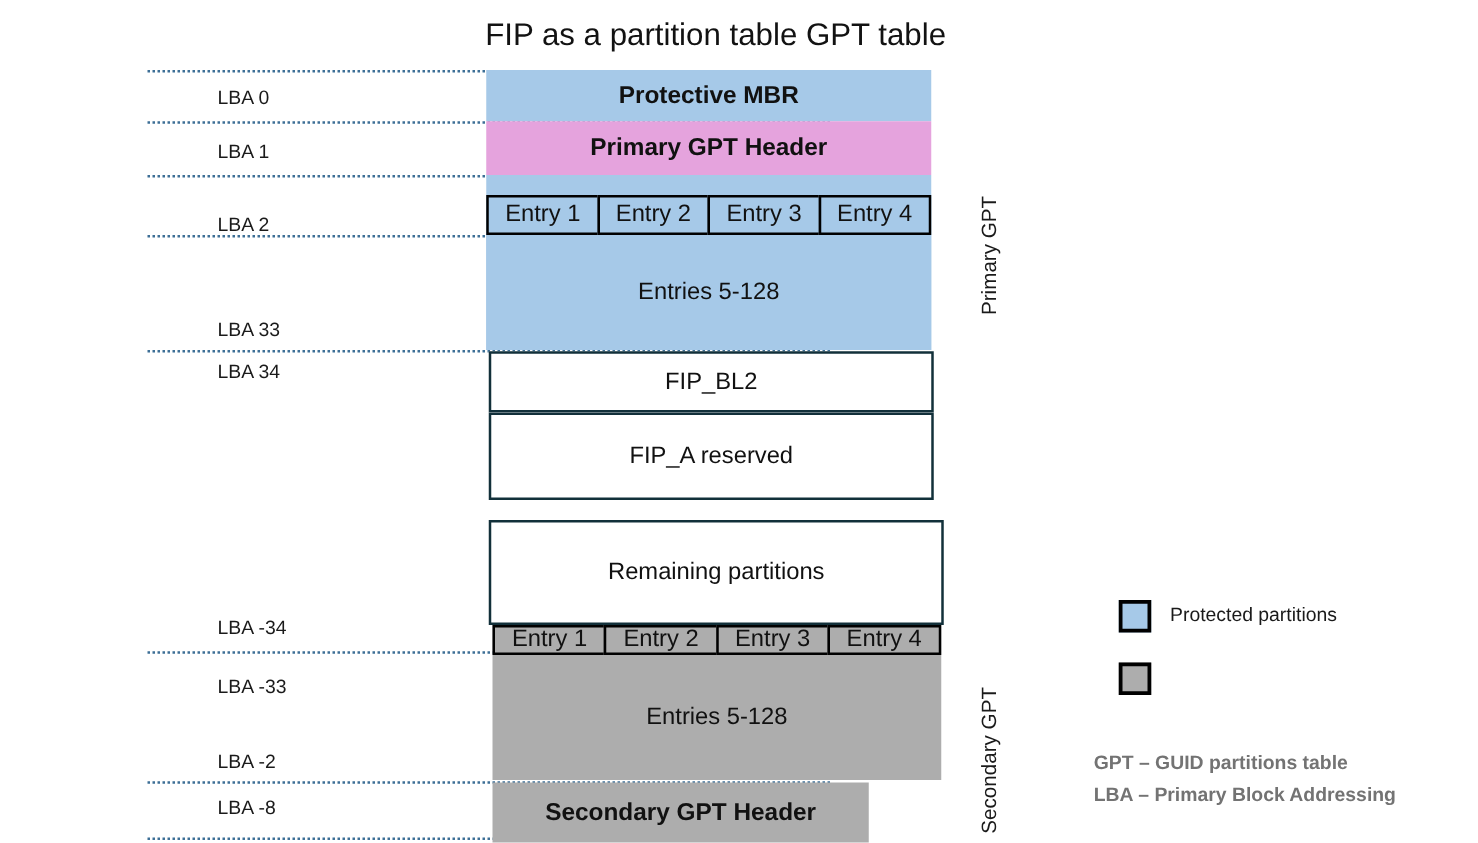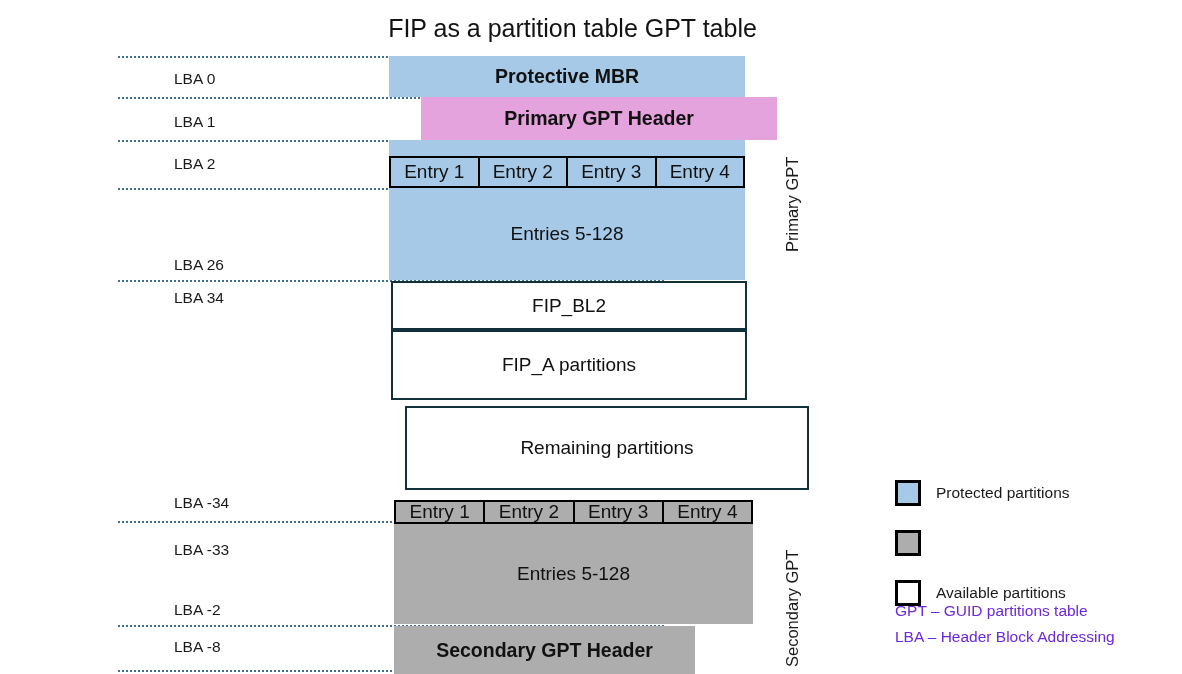--- a/index.html
+++ b/index.html
@@ -116,70 +116,71 @@
     flex: 0 0 auto;
   }
   .legend-text {
     margin-left: 15px;
     font-size: 15.5px;
     color: #1a1a1a;
     white-space: nowrap;
   }
   .footnote {
     position: absolute;
-    left: 895px;
+    left: 875px;
     font-size: 15.5px;
-    color: #6d28d9;
-    white-space: nowrap;
+    color: #737373;
+    white-space: nowrap;
+    font-weight: bold;
   }
 </style>
 </head>
 <body>
 
 <div id="diagram-title">FIP as a partition table GPT table</div>
 
 <div class="guide-line" style="top:56px"></div>
 <div class="guide-line" style="top:97px"></div>
 <div class="guide-line" style="top:140px"></div>
 <div class="guide-line" style="top:188px"></div>
 <div class="guide-line" style="top:280px"></div>
 <div class="guide-line" style="top:521px"></div>
 <div class="guide-line" style="top:625px"></div>
 <div class="guide-line" style="top:670px"></div>
 
 <div class="lba-label" style="top:70px">LBA 0</div>
 <div class="lba-label" style="top:113px">LBA 1</div>
-<div class="lba-label" style="top:155px">LBA 2</div>
-<div class="lba-label" style="top:256px">LBA 26</div>
+<div class="lba-label" style="top:172px">LBA 2</div>
+<div class="lba-label" style="top:256px">LBA 33</div>
 <div class="lba-label" style="top:289px">LBA 34</div>
 <div class="lba-label" style="top:494px">LBA -34</div>
 <div class="lba-label" style="top:541px">LBA -33</div>
 <div class="lba-label" style="top:601px">LBA -2</div>
 <div class="lba-label" style="top:638px">LBA -8</div>
 
 <div class="block bold fill-blue" style="left:389px; top:56px; width:356px; height:41px;">Protective MBR</div>
 
-<div class="block bold fill-pink" style="left:389px; top:97px; width:356px; height:43px;margin-left:32px;">Primary GPT Header</div>
+<div class="block bold fill-pink" style="left:389px; top:97px; width:356px; height:43px;">Primary GPT Header</div>
 
 <div class="fill-blue" style="position:absolute; left:389px; top:140px; width:356px; height:140px;"></div>
 
 <div class="entry-row" style="left:389px; top:140px; width:356px; height:48px;">
   <div class="entry-cell fill-blue">Entry 1</div>
   <div class="entry-cell fill-blue">Entry 2</div>
   <div class="entry-cell fill-blue">Entry 3</div>
   <div class="entry-cell fill-blue">Entry 4</div>
 </div>
 
 <div class="block fill-blue" style="left:389px; top:188px; width:356px; height:92px;">Entries 5-128</div>
 
 <div class="block fill-white bordered" style="left:391px; top:281px; width:356px; height:49px;text-align:center;">FIP_BL2</div>
 
-<div class="block fill-white bordered" style="left:391px; top:330px; width:356px; height:70px;">FIP_A partitions</div>
-
-<div class="block fill-white bordered" style="left:391px; top:406px; width:404px; height:84px;margin-left:14px;">Remaining partitions</div>
+<div class="block fill-white bordered" style="left:391px; top:330px; width:356px; height:70px;">FIP_A reserved</div>
+
+<div class="block fill-white bordered" style="left:391px; top:416px; width:364px; height:84px;">Remaining partitions</div>
 
 <div class="entry-row" style="left:394px; top:484px; width:359px; height:40px;">
   <div class="entry-cell fill-gray">Entry 1</div>
   <div class="entry-cell fill-gray">Entry 2</div>
   <div class="entry-cell fill-gray">Entry 3</div>
   <div class="entry-cell fill-gray">Entry 4</div>
 </div>
 
 <div class="block fill-gray" style="left:394px; top:524px; width:359px; height:100px;">Entries 5-128</div>
 
@@ -194,21 +195,17 @@
   <div class="legend-row">
     <div class="legend-swatch" style="background:#a6c9e8;"></div>
     <div class="legend-text">Protected partitions</div>
   </div>
 
 
   <div class="legend-row">
     <div class="legend-swatch" style="background:#adadad;"></div>
   </div>
 
-  <div class="legend-row">
-    <div class="legend-swatch" style="background:#ffffff;"></div>
-    <div class="legend-text">Available partitions</div>
-  </div>
 
 </div>
 
 <div class="footnote" style="top:602px">GPT – GUID partitions table</div>
-<div class="footnote" style="top:628px">LBA – Header Block Addressing</div>
+<div class="footnote" style="top:628px">LBA – Primary Block Addressing</div>
 
 </body></html>

